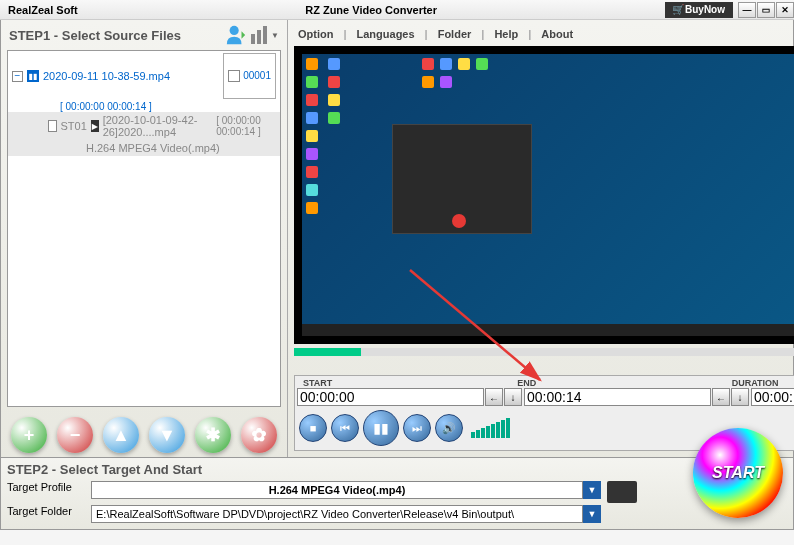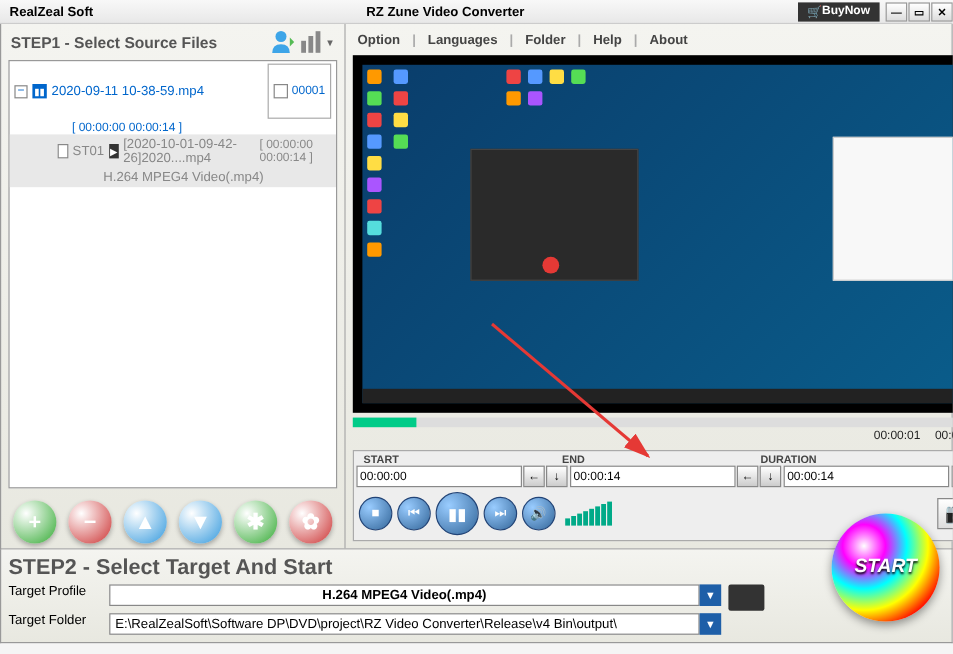--- a/index.html
+++ b/index.html
@@ -47,32 +47,32 @@
 .seek-bar { height: 8px; background: #ddd; margin: 2px; position: relative; }
 .seek-bar .fill { position: absolute; left: 0; top: 0; bottom: 0; width: 10%; background: #0c8; }
 .time-row { display: flex; justify-content: flex-end; gap: 12px; font-size: 10px; padding: 0 4px 4px; color: #222; }
 
 .trim-panel { background: #eee; border: 1px solid #aaa; margin: 2px; padding: 2px; }
 .trim-top { display: flex; font-size: 9px; font-weight: bold; color: #444; }
 .trim-top > div { flex: 1; padding-left: 6px; }
 .trim-top .set-end { width: 24px; flex: none; }
 .trim-row { display: flex; gap: 2px; }
 .trim-cell { flex: 1; display: flex; gap: 1px; }
-.tc-input { flex: 1; background: #fff; border: 1px solid #888; font-size: 10px; padding: 1px 2px; height: 18px; }
+.tc-input { flex: 1; background: #fff; border: 1px solid #888; font-size: 14px; padding: 1px 2px; height: 18px; }
 .arrow-btn { width: 18px; height: 18px; background: linear-gradient(#fff,#ccc); border: 1px solid #888; font-size: 10px; display: flex; align-items: center; justify-content: center; cursor: pointer; }
 
 .play-row { display: flex; align-items: center; gap: 4px; padding: 4px 2px 2px; }
 .pbtn { width: 28px; height: 28px; border-radius: 50%; background: radial-gradient(circle at 30% 30%,#9cf,#369); border: 1px solid #247; display: flex; align-items: center; justify-content: center; color: #fff; font-size: 11px; cursor: pointer; }
 .pbtn.big { width: 36px; height: 36px; font-size: 14px; }
 .volume { display: flex; gap: 1px; align-items: flex-end; margin-left: 4px; }
 .volume span { width: 4px; background: #0a8; }
 .snap { margin-left: auto; width: 34px; height: 26px; background: linear-gradient(#fff,#ddd); border: 1px solid #888; display: flex; align-items: center; justify-content: center; cursor: pointer; }
 
 .bottom-panel { border: 1px solid #999; border-top: none; background: linear-gradient(#f4f4f0,#e8e8e0); padding: 2px 6px 6px; position: relative; }
-.step2-header { font-size: 18px; font-weight: bold; color: #555; padding: 2px 0; }
+.step2-header { font-size: 13px; font-weight: bold; color: #555; padding: 2px 0; }
 .field-row { display: flex; gap: 6px; margin-top: 2px; font-size: 11px; }
 .field-label { width: 78px; }
 .combo { flex: 1; display: flex; max-width: 510px; }
 .combo input { flex: 1; border: 1px solid #888; background: #fff; font-size: 11px; padding: 1px 4px; height: 18px; text-align: center; }
 .combo .dd { width: 18px; height: 18px; background: #1e5fa8; color: #fff; display: flex; align-items: center; justify-content: center; font-size: 9px; cursor: pointer; }
 .folder-ico { width: 30px; height: 22px; background: #333; border-radius: 2px; cursor: pointer; }
 .start-orb { position: absolute; right: 10px; top: -30px; width: 90px; height: 90px; border-radius: 50%; background: radial-gradient(circle at 30% 30%,#fff,#f0f 20%,#0ff 40%,#ff0 60%,#f00 80%); box-shadow: 0 3px 8px rgba(0,0,0,0.4); display: flex; align-items: center; justify-content: center; font-size: 16px; font-weight: bold; color: #fff; text-shadow: 0 1px 2px #000; cursor: pointer; font-style: italic; }
 
 .arrow-annotation { position: absolute; left: 400px; top: 260px; pointer-events: none; }
 .person-icon { width: 22px; height: 22px; display: inline-block; }

